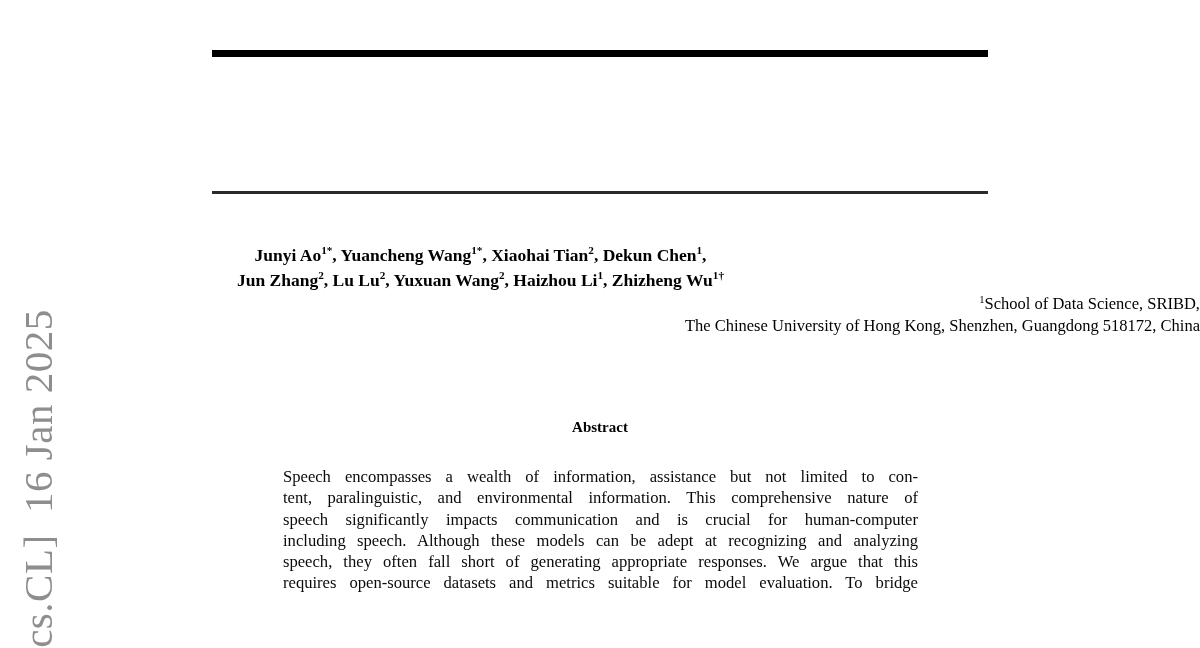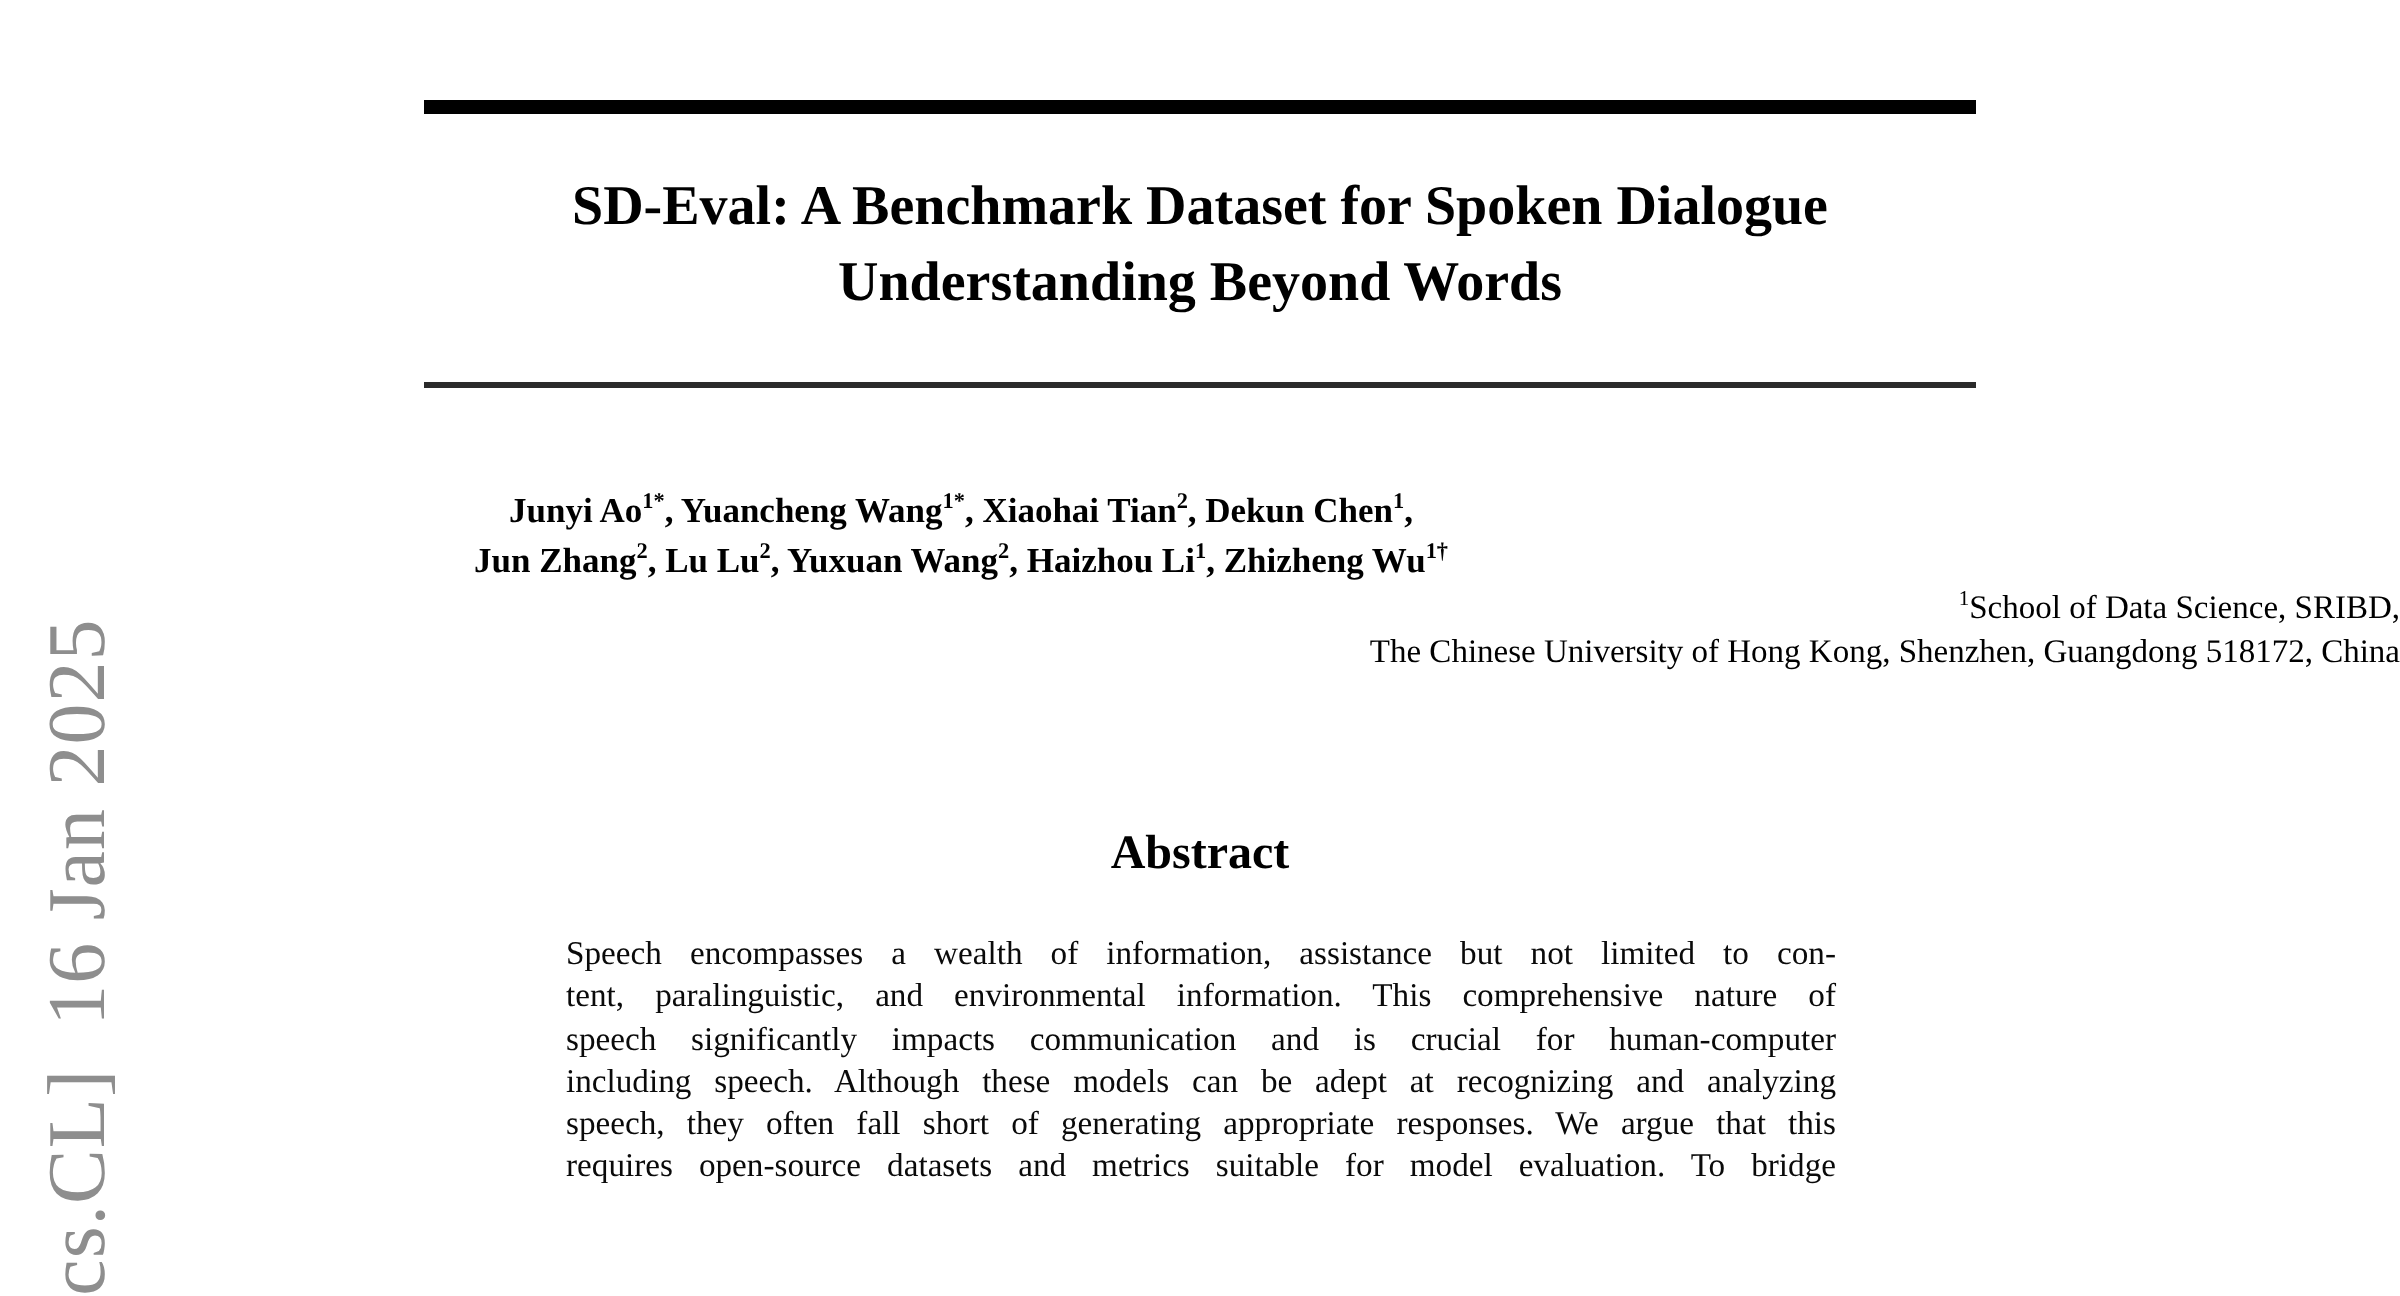--- a/index.html
+++ b/index.html
@@ -72,21 +72,21 @@
     line-height: 22px;
   }
   sup { font-size: 64%; line-height: 0; }
 
   .abs-head {
     position: absolute;
     left: 0; top: 415px;
     width: 1200px;
     text-align: center;
     font-weight: 700;
-    font-size: 24px;
+    font-size: 15px;
     line-height: 24px;
   }
   .abs-body {
     position: absolute;
     left: 283px; top: 466px;
     width: 635px;
     font-size: 16.6px;
     line-height: 21.3px;
     color: #0a0a0a;
   }
@@ -98,24 +98,20 @@
 </style>
 </head>
 <body>
 
 <div class="page">
 
   <div class="arxiv-watermark">[cs.CL]  16 Jan 2025</div>
 
   <div class="rule-thick"></div>
 
-  <h1 class="title">
-    <span class="tline">SD-Eval: A Benchmark Dataset for Spoken Dialogue</span>
-    <span class="tline">Understanding Beyond Words</span>
-  </h1>
 
   <div class="rule-thin"></div>
 
   <div class="authors">
     <div class="author-line">Junyi Ao<sup>1*</sup>, Yuancheng Wang<sup>1*</sup>, Xiaohai Tian<sup>2</sup>, Dekun Chen<sup>1</sup>,</div>
     <div class="author-line">Jun Zhang<sup>2</sup>, Lu Lu<sup>2</sup>, Yuxuan Wang<sup>2</sup>, Haizhou Li<sup>1</sup>, Zhizheng Wu<sup>1†</sup></div>
   </div>
 
   <div class="affils">
     <div class="affil-line"><sup>1</sup>School of Data Science, SRIBD,</div>

